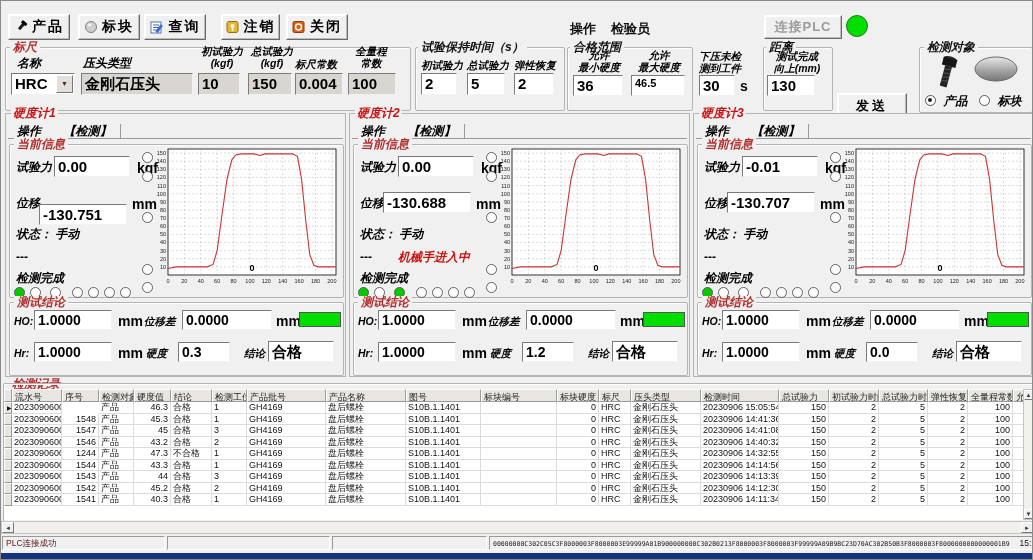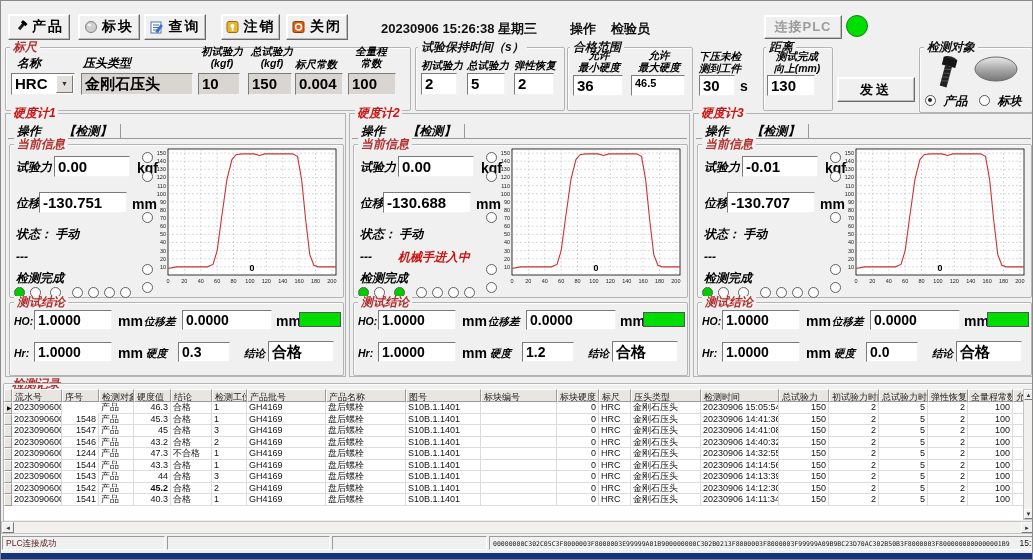--- a/index.html
+++ b/index.html
@@ -108,21 +108,20 @@
     <span>注销</span>
   </div>
   <div class="tb-btn" style="left:285px;width:62px">
     <svg width="14" height="14">
       <rect x="1" y="1.5" width="11" height="11" rx="1.5" fill="#df5f14" stroke="#8d3a06"></rect>
       <circle cx="6.5" cy="7" r="3" fill="none" stroke="#fff" stroke-width="1.5"></circle>
       </svg>
     <span>关闭</span>
   </div>
 
-  <span class="tb-text" style="left:380px;top:19px">20230906 15:26:38 星期三</span>
   <span class="tb-text" style="left:569px;top:19px">操作</span>
   <span class="tb-text" style="left:610px;top:19px">检验员</span>
   <div id="plc-btn" class="btn">连接PLC</div>
   <div id="plc-light"></div>
 
   <div class="gbox" style="left:4px;top:46px;width:404px;height:62px">
     <span class="cap red" style="left:4px;top:-7px">标尺</span>
   </div>
   <span class="lbl" style="left:16px;top:56px">名称</span>
   <div class="inp" style="left:10px;top:72px;width:64px;height:22px;font-size:15px">
@@ -168,21 +167,21 @@
   <div class="inp" style="left:698px;top:74px;width:36px;height:21px;font-size:15px">30</div>
   <span class="unit" style="left:739px;top:77px">s</span>
 
   <div class="gbox" style="left:762px;top:46px;width:68px;height:62px">
     <span class="cap" style="left:2px;top:-7px">距离</span>
   </div>
   <span class="lbl sm ctr" style="left:764px;top:49px;width:64px">测试完成
 向上(mm)</span>
   <div class="inp" style="left:766px;top:74px;width:48px;height:21px;font-size:15px">130</div>
 
-  <div class="btn" style="left:836px;top:76px;width:78px;height:25px">发送</div>
+  <div class="btn" style="left:836px;top:92px;width:70px;height:25px">发送</div>
 
   <div class="gbox" style="left:918px;top:46px;width:112px;height:64px">
     <span class="cap" style="left:4px;top:-7px">检测对象</span>
   </div>
   <svg class="abs" style="left:928px;top:52px" width="36" height="38">
     <g transform="rotate(15 18 19)">
       <ellipse cx="18" cy="6" rx="7" ry="3" fill="#2a2a2a"></ellipse>
       <rect x="11" y="5" width="14" height="8" fill="#161616"></rect>
       <rect x="14.5" y="13" width="7" height="21" fill="#222"></rect>
       <line x1="14.5" y1="17" x2="21.5" y2="15.5" stroke="#555"></line>
@@ -216,21 +215,21 @@
       <span class="mitem">操作</span>
       <span class="mitem">【检测】</span><span class="msep"></span>
     </div>
     <div class="gbox" style="left:3px;top:30px;width:333px;height:152px">
       <span class="cap red" style="left:4px;top:-7px">当前信息</span>
     </div>
     <span class="lbl" style="left:10px;top:47px">试验力</span>
     <div class="inp" style="left:48px;top:42px;width:76px;height:21px;font-size:15px">0.00</div>
     <span class="unit" style="left:131px;top:46px">kgf</span>
     <span class="lbl" style="left:10px;top:83px">位移</span>
-    <div class="inp" style="left:33px;top:78px;width:88px;height:21px;font-size:15px">-130.751</div>
+    <div class="inp" style="left:33px;top:90px;width:88px;height:21px;font-size:15px">-130.751</div>
     <span class="unit" style="left:126px;top:82px">mm</span>
     <span class="lbl" style="left:10px;top:114px">状态： 手动</span>
     <span class="lbl" style="left:10px;top:137px">---</span>
     <span class="lbl redtx" style="left:48px;top:137px"></span>
     <span class="lbl" style="left:10px;top:158px">检测完成</span>
     <div class="abs" style="left:8px;top:170px"><span class="dot on" style="margin-right: 5px;"></span><span class="dot" style="margin-right: 9px;"></span><span class="dot" style="margin-right: 11px;"></span><span class="dot" style="margin-right: 5px;"></span><span class="dot" style="margin-right: 5px;"></span><span class="dot" style="margin-right: 5px;"></span><span class="dot" style="margin-right: 5px;"></span></div>
     <span class="vdot" style="top:38px"></span>
     <span class="vdot" style="top:57px"></span>
     <span class="vdot" style="top:98px"></span>
     <span class="vdot" style="top:150px"></span>
@@ -678,21 +677,21 @@
       <div class="tbl-c" style="left: 775px; top: 82px; width: 50px; height: 11.5px; text-align: right;">150</div>
       <div class="tbl-c" style="left: 825px; top: 82px; width: 50px; height: 11.5px; text-align: right;">2</div>
       <div class="tbl-c" style="left: 875px; top: 82px; width: 49px; height: 11.5px; text-align: right;">5</div>
       <div class="tbl-c" style="left: 924px; top: 82px; width: 40px; height: 11.5px; text-align: right;">2</div>
       <div class="tbl-c" style="left: 964px; top: 82px; width: 45px; height: 11.5px; text-align: right;">100</div>
       <div class="tbl-c" style="left: 1009px; top: 82px; width: 13px; height: 11.5px; text-align: left;"></div>
       <div class="tbl-c sel" style="left: 0px; top: 93.5px; width: 8px; height: 11.5px;"></div>
       <div class="tbl-c" style="left: 8px; top: 93.5px; width: 50px; height: 11.5px; text-align: left;">202309060002</div>
       <div class="tbl-c" style="left: 58px; top: 93.5px; width: 37px; height: 11.5px; text-align: right;">1542</div>
       <div class="tbl-c" style="left: 95px; top: 93.5px; width: 35px; height: 11.5px; text-align: left;">产品</div>
-      <div class="tbl-c" style="left: 130px; top: 93.5px; width: 37px; height: 11.5px; text-align: right; font-weight: bold;">45.2</div>
+      <div class="tbl-c" style="left: 130px; top: 93.5px; width: 37px; height: 11.5px; text-align: right;">45.2</div>
       <div class="tbl-c" style="left: 167px; top: 93.5px; width: 41px; height: 11.5px; text-align: left;">合格</div>
       <div class="tbl-c" style="left: 208px; top: 93.5px; width: 35px; height: 11.5px; text-align: left;">2</div>
       <div class="tbl-c" style="left: 243px; top: 93.5px; width: 79px; height: 11.5px; text-align: left;">GH4169</div>
       <div class="tbl-c" style="left: 322px; top: 93.5px; width: 80px; height: 11.5px; text-align: left;">盘后螺栓</div>
       <div class="tbl-c" style="left: 402px; top: 93.5px; width: 75px; height: 11.5px; text-align: left;">S10B.1.1401</div>
       <div class="tbl-c" style="left: 477px; top: 93.5px; width: 76px; height: 11.5px; text-align: left;"></div>
       <div class="tbl-c" style="left: 553px; top: 93.5px; width: 42px; height: 11.5px; text-align: right;">0</div>
       <div class="tbl-c" style="left: 595px; top: 93.5px; width: 32px; height: 11.5px; text-align: left;">HRC</div>
       <div class="tbl-c" style="left: 627px; top: 93.5px; width: 70px; height: 11.5px; text-align: left;">金刚石压头</div>
       <div class="tbl-c" style="left: 697px; top: 93.5px; width: 78px; height: 11.5px; text-align: left;">20230906 14:12:30</div>

